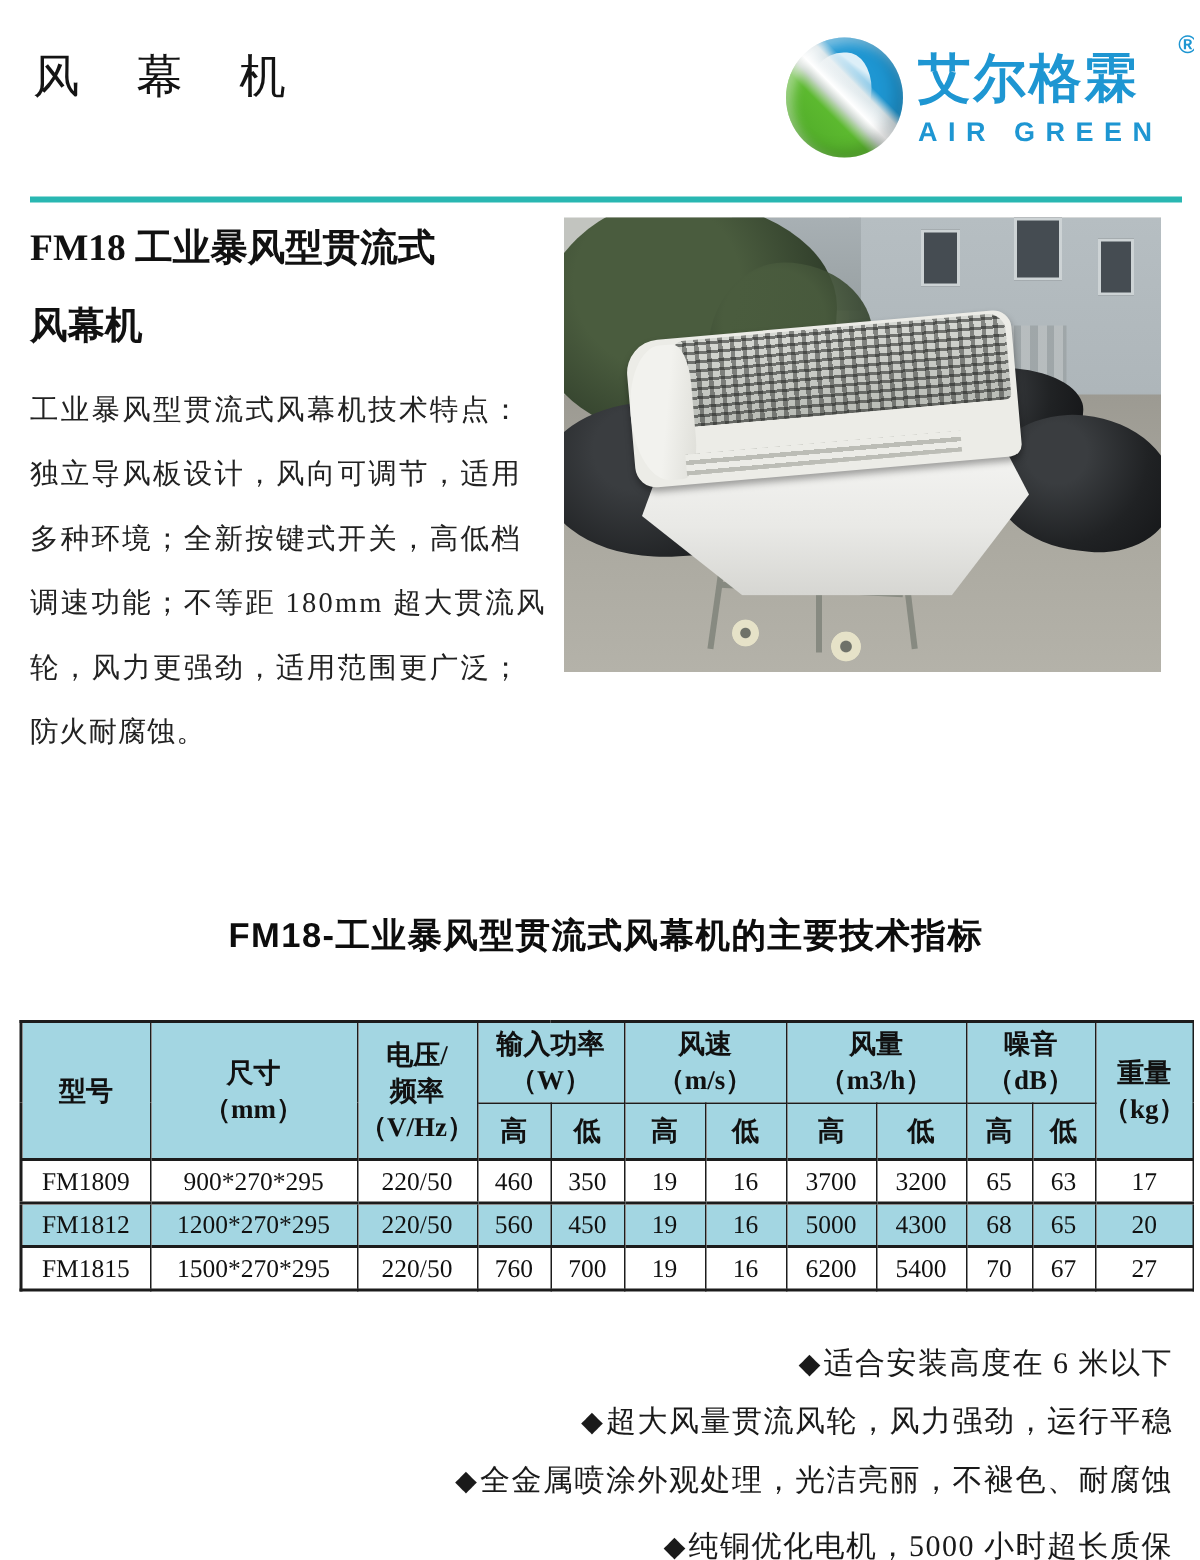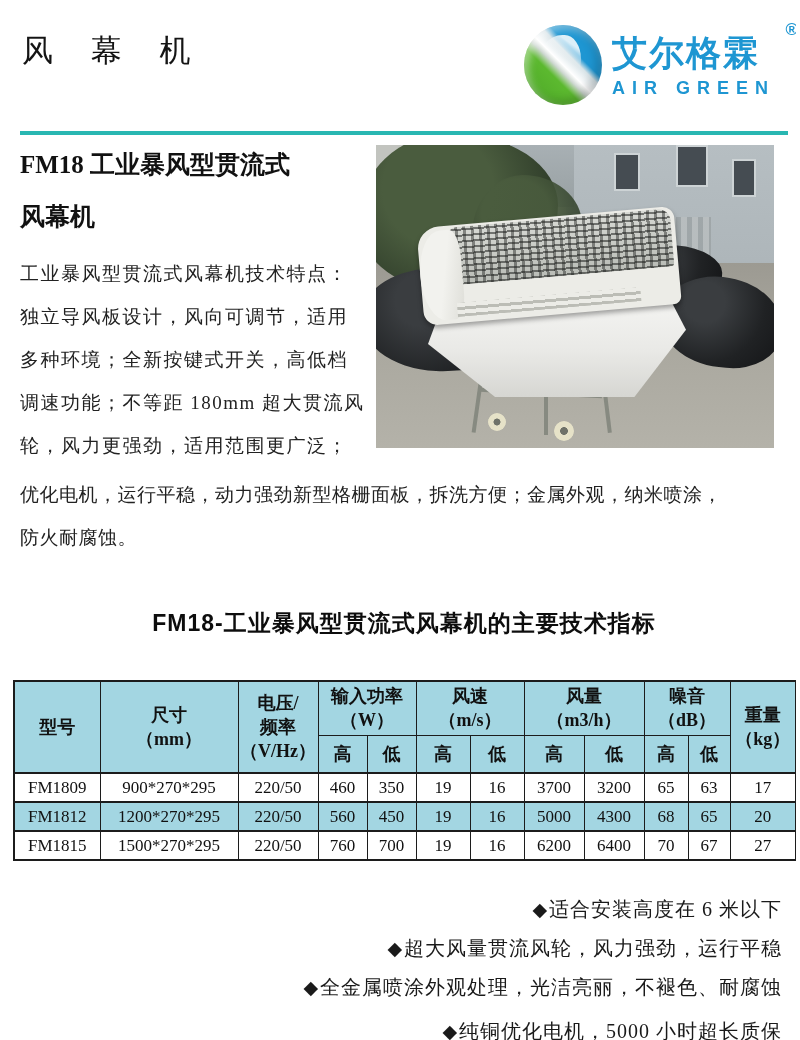--- a/index.html
+++ b/index.html
@@ -187,21 +187,20 @@
       <div class="ph-machine-vents"></div>
     </div>
   </div>
 
   <div class="desc">
     <div class="desc-line">工业暴风型贯流式风幕机技术特点：</div>
     <div class="desc-line">独立导风板设计，风向可调节，适用</div>
     <div class="desc-line">多种环境；全新按键式开关，高低档</div>
     <div class="desc-line">调速功能；不等距 180mm 超大贯流风</div>
     <div class="desc-line">轮，风力更强劲，适用范围更广泛；</div>
-    <div class="desc-line wide gap">优化电机，运行平稳，动力强劲新型格栅面板，拆洗方便；金属外观，纳米喷涂，</div>
     <div class="desc-line wide">防火耐腐蚀。</div>
   </div>
 
   <div class="spec-heading">FM18-工业暴风型贯流式风幕机的主要技术指标</div>
 
   <table class="spec">
     <colgroup>
       <col style="width:86px">
         <col style="width:138px">
         <col style="width:80px">
@@ -276,21 +275,21 @@
       </tr>
       <tr>
         <td>FM1815</td>
         <td>1500*270*295</td>
         <td>220/50</td>
         <td>760</td>
         <td>700</td>
         <td>19</td>
         <td>16</td>
         <td>6200</td>
-        <td>6400</td>
+        <td>5400</td>
         <td>70</td>
         <td>67</td>
         <td>27</td>
       </tr>
     </tbody>
   </table>
 
   <div class="features">
     <div class="feature-item"><span class="feature-marker">◆</span><span>适合安装高度在 6 米以下</span></div>
     <div class="feature-item"><span class="feature-marker">◆</span><span>超大风量贯流风轮，风力强劲，运行平稳</span></div>

